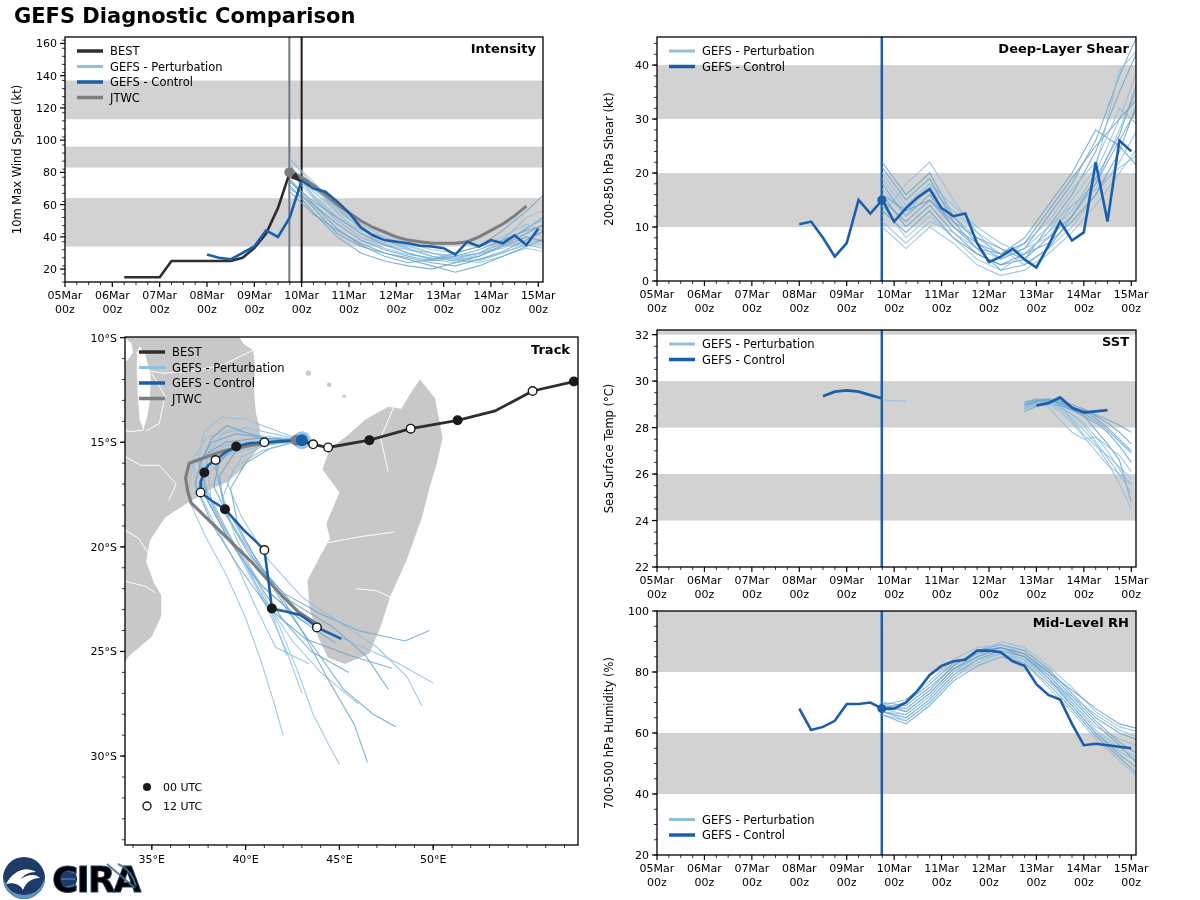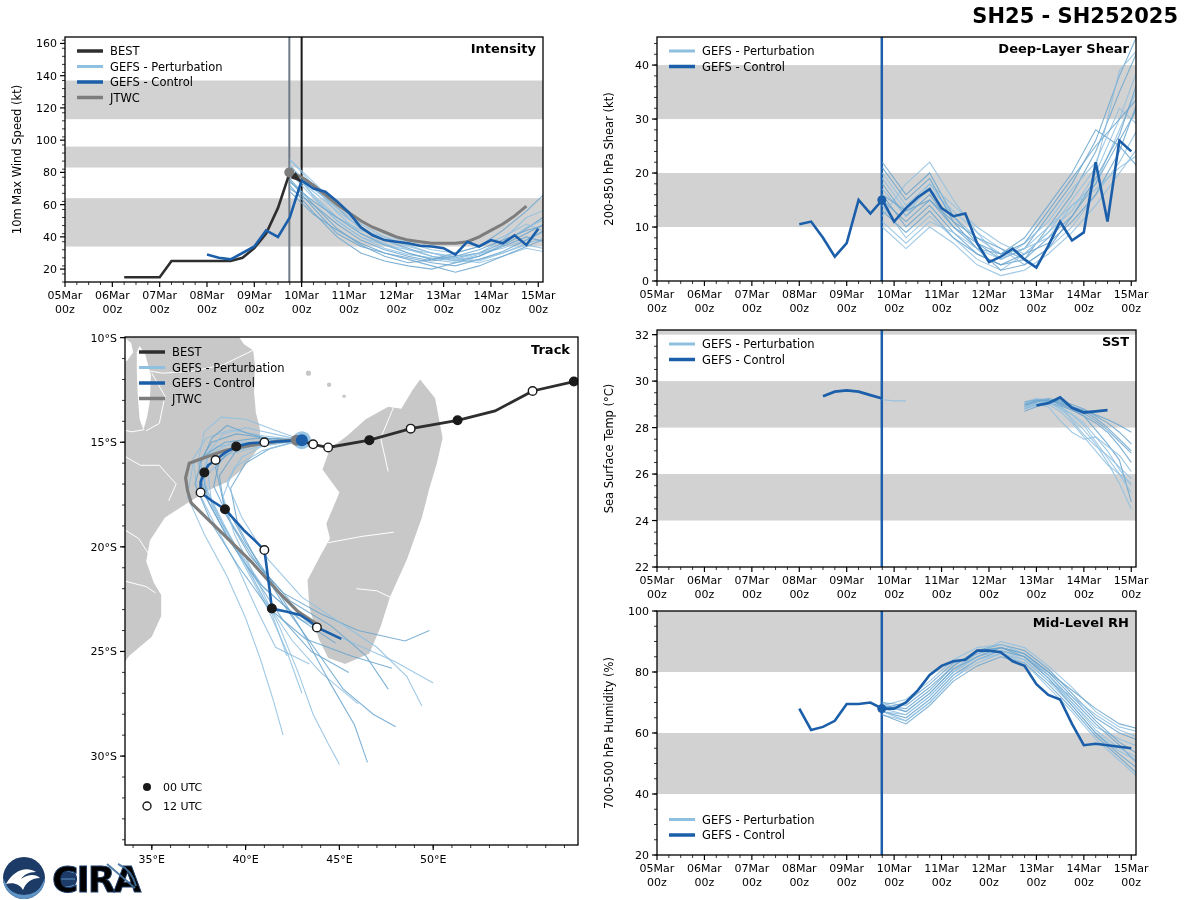--- a/index.html
+++ b/index.html
@@ -7,21 +7,21 @@
   .hdr{position:absolute;top:4px;font-weight:bold;font-size:21px;color:#000;}
   #hdr-left{left:14px;}
   #hdr-right{right:22px;}
   #fig-wrap{position:absolute;left:0;top:0;width:1200px;height:900px;}
   svg text{fill:#000;}
 </style>
 </head>
 <body>
 
 <div id="fig-wrap">
-  <div class="hdr" id="hdr-right">SH25 - SH252025</div>
+  <div class="hdr" id="hdr-left">GEFS Diagnostic Comparison</div>
   <svg id="fig" width="1200" height="900">
       <g>
         <clipPath id="clip-intensity">
           <rect x="65" y="37" width="478" height="245"></rect>
         </clipPath>
         <rect x="65" y="198.18421052631578" width="478" height="48.35526315789474" fill="#d2d2d2"></rect>
         <rect x="65" y="146.60526315789474" width="478" height="20.95394736842104" fill="#d2d2d2"></rect>
         <rect x="65" y="80.51973684210526" width="478" height="38.68421052631578" fill="#d2d2d2"></rect>
         <line x1="289.32871287128717" y1="37" x2="289.32871287128717" y2="282" stroke="#6e7b87" stroke-width="2"></line>
         <line x1="301.63366336633663" y1="37" x2="301.63366336633663" y2="282" stroke="#1a1a1a" stroke-width="2"></line>

